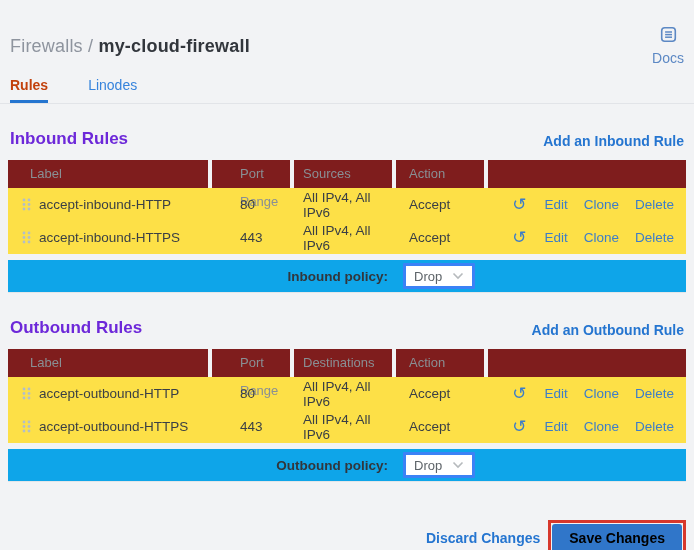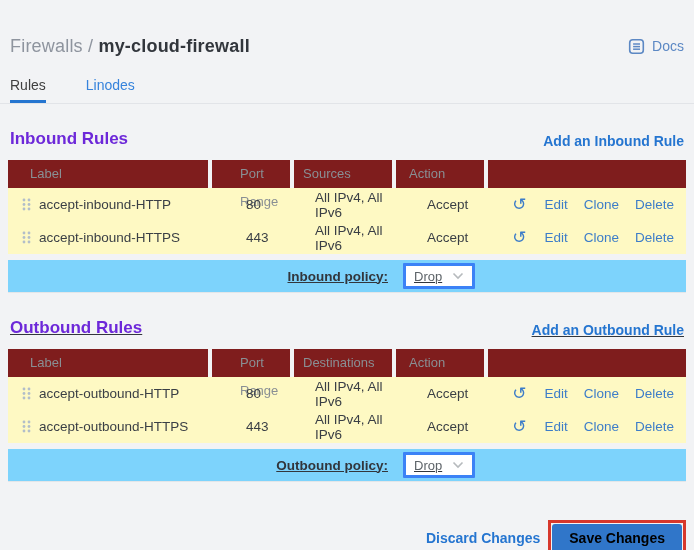--- a/index.html
+++ b/index.html
@@ -14,34 +14,34 @@
   
   .topbar {
     display: flex; justify-content: space-between; align-items: center;
     padding: 14px 2px 0 2px; height: 44px;
   }
   .breadcrumb { font-size: 18px; letter-spacing: .2px; }
   .crumb-section { color: #8e949e; cursor: pointer; }
   .crumb-current { color: #32363c; font-weight: bold; }
   .docs-link {
     display: flex; align-items: center; gap: 7px;
-    color: #5c88c4; font-size: 14px; cursor: pointer; text-decoration: none;
+    color: #5c88c4; font-size: 14px; cursor: pointer; text-decoration: none; flex-direction: column;
   }
 
   
   .tabbar {
     display: flex; gap: 40px; margin-top: 10px; padding: 0 2px;
     border-bottom: 1px solid #e2e4e8; margin-left: -8px; margin-right: -8px;
     padding-left: 10px;
   }
   .tab {
     font-size: 14px; padding: 6px 0 7px 0; cursor: pointer;
     border-bottom: 3px solid transparent; color: #3683dc;
   }
-  .tab.active { color: #404040; font-weight: normal; border-bottom-color: #2575d0; }
+  .tab.active { color: #c2410c; font-weight: bold; border-bottom-color: #2575d0; }
 
   
   .section-head {
     display: flex; justify-content: space-between; align-items: flex-end;
     margin-top: 25px; margin-bottom: 11px; padding: 0 2px;
   }
   .section-head h2 { font-size: 17px; font-weight: bold; color: #6d28d9; }
   .add-link { color: #2575d0; font-size: 14px; font-weight: bold; cursor: pointer; text-decoration: none; }
 
   
@@ -54,41 +54,40 @@
     background: #7f1d1d; color: #898f94; font-size: 13px;
     height: 28px; line-height: 28px;
     border-right: 4px solid #f2f3f5;
   }
   .thead .cell:last-child { border-right: none; }
   .cell-label-h  { padding-left: 22px; }
   .cell-port-h   { padding-left: 28px; }
   .cell-src-h    { padding-left: 9px; }
   .cell-action-h { padding-left: 13px; }
 
-  .trow { background: #fef9c3; height: 33px; font-size: 13.5px; color: #3a3f45; gap: 6px; }
+  .trow { background: #fde047; height: 33px; font-size: 13.5px; color: #3a3f45; }
   .cell-label { display: flex; align-items: center; gap: 8px; padding-left: 14px; }
   .cell-port   { padding-left: 28px; }
   .cell-src    { padding-left: 9px; }
   .cell-action { padding-left: 13px; }
   .cell-controls {
     display: flex; justify-content: flex-end; align-items: center;
     gap: 16px; padding-right: 12px;
   }
   .row-link { color: #3d7dc8; font-size: 13.5px; cursor: pointer; text-decoration: none; }
   .undo-btn {
     font-family: "DejaVu Sans", sans-serif; color: #3d7dc8; font-size: 17px;
     line-height: 1; cursor: pointer; margin-right: 2px;
   }
   .drag-handle { cursor: grab; display: flex; }
 
   
   .policy-row {
-    background: #7dd3fc; height: 33px; margin-top: 6px;
+    background: #0ea5e9; height: 33px; margin-top: 6px;
     border-bottom: 1px solid #e3e6e9;
-    text-decoration: underline;
   }
   .policy-label {
     grid-column: 1 / 4; text-align: right; padding-right: 8px;
     font-weight: bold; font-size: 13.5px; color: #32363c;
   }
   .policy-select {
     grid-column: 4 / 5; width: 72px; height: 26px; margin-left: 7px;
     background: #fff; border: 3px solid #3b82f6; border-radius: 1px;
     display: flex; align-items: center; justify-content: space-between;
     padding: 0 8px; cursor: pointer; font-size: 13px; color: #5d6368;
@@ -209,21 +208,21 @@
       <div class="policy-label">Inbound policy:</div>
       <div class="policy-select">
         <span>Drop</span>
         <svg width="12" height="8" viewBox="0 0 12 8">
           <path d="M1.5 1.5 L6 6 L10.5 1.5" fill="none" stroke="#b6babd" stroke-width="1.6"></path>
         </svg>
       </div>
     </div>
   </div>
 
-  <div class="section-head" style="text-decoration:underline;">
+  <div class="section-head" style="">
     <h2>Outbound Rules</h2>
     <a class="add-link">Add an Outbound Rule</a>
   </div>
 
   <div>
     <div class="grid-row thead">
       <div class="cell cell-label-h">Label</div>
       <div class="cell cell-port-h">Port Range</div>
       <div class="cell cell-src-h">Destinations</div>
       <div class="cell cell-action-h">Action</div>

